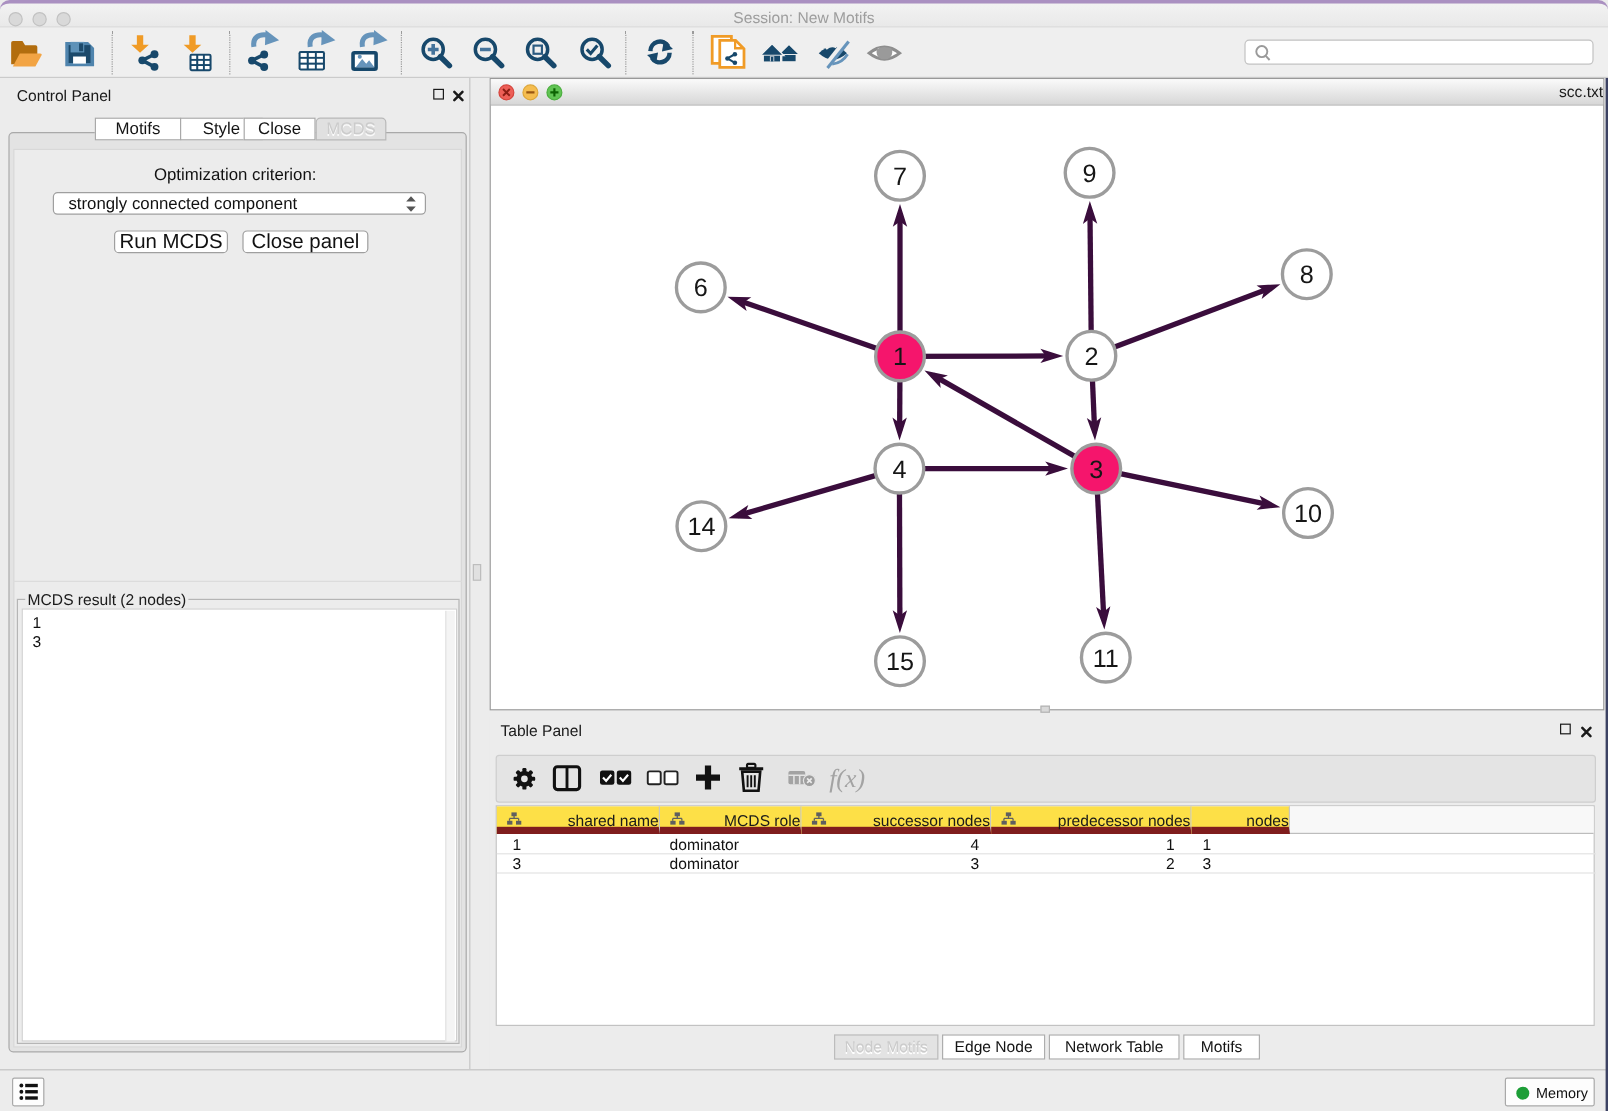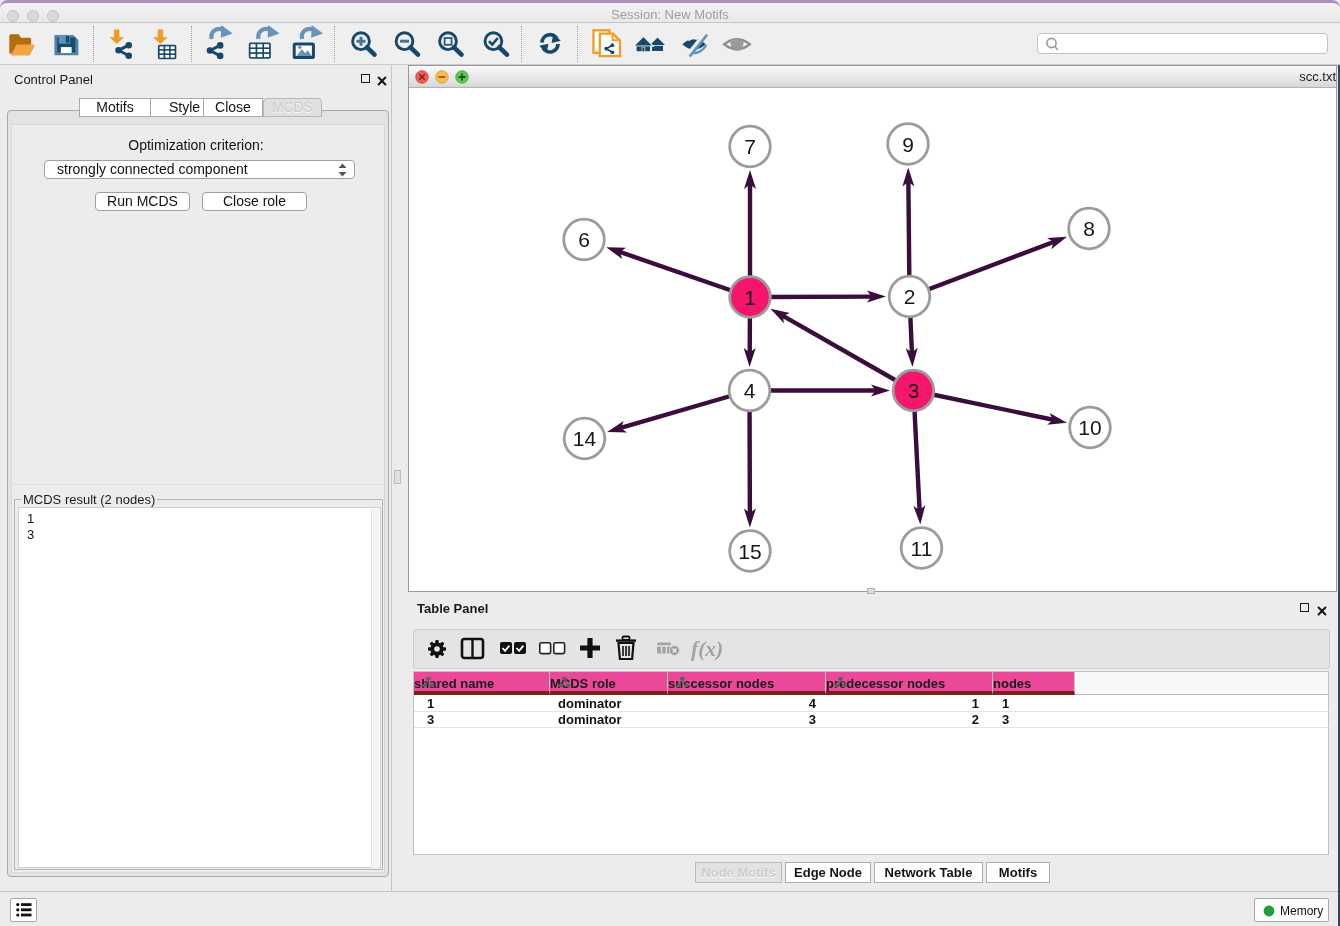--- a/index.html
+++ b/index.html
@@ -33,48 +33,48 @@
 #tabpane { position:absolute; left:7px; top:45px; width:382px; height:767px;
   border:1px solid #a9a9a9; border-radius:4px; background:#e3e3e3; }
 #tabinner { position:absolute; left:3px; top:13px; width:374px; height:749px;
   background:#ececec; border:1px solid #d8d8d8; }
 #optlabel { position:absolute; left:0; top:72px; width:392px; text-align:center;
   font-size:14px; color:#111; }
 #selbox { position:absolute; left:44px; top:95px; width:311px; height:19px; background:#fff;
   border:1px solid #9f9f9f; border-radius:4px; font-size:14px; color:#111;
   line-height:17px; padding-left:12px; }
 .btn { position:absolute; top:127px; height:19px; background:#fff; border:1px solid #9f9f9f;
-  border-radius:4px; font-size:14px; color:#111; text-align:center; line-height:17px; }
+  border-radius:4px; font-size:17px; color:#111; text-align:center; line-height:17px; }
 #fieldset { position:absolute; left:14px; top:434px; width:369px; height:371px;
   border:1px solid #b5b5b5; }
 #legend { position:absolute; left:6px; top:-8px; background:#ececec; padding:0 2px;
   font-size:13px; color:#1a1a1a; }
 #resulttext { position:absolute; left:3px; top:7px; width:363px; height:361px; background:#fff;
   border:1px solid #cfcfcf; font-size:13px; color:#111; line-height:16px; padding:3px 0 0 8px; }
 #resscroll { position:absolute; right:1px; top:1px; width:8px; height:359px;
   background:#f4f4f4; border-left:1px solid #e2e2e2; }
 
 #netwin { position:absolute; left:408px; top:65px; width:929px; height:527px;
   border:1px solid #999; background:#fff; }
 #nettitle { position:absolute; left:0; top:0; width:927px; height:22px;
   background:linear-gradient(#fafafa,#d7d7d7); border-bottom:1px solid #b3b3b3; }
 #nettitle span { position:absolute; width:100%; text-align:right; top:3px;
   font-size:13px; color:#1c1c1c; }
 .graph { position:absolute; left:0; top:22px; }
 #hsplit-handle { position:absolute; left:458px; top:522px; width:8px; height:6px;
   background:#d9d9d9; border:1px solid #b3b3b3; }
 
-#tpanel { position:absolute; left:408px; top:597px; width:930px; height:294px; background:#ececec;font-weight:bold; }
+#tpanel { position:absolute; left:408px; top:597px; width:930px; height:294px; background:#ececec; }
 #ttoolbar { position:absolute; left:5px; top:32px; width:917px; height:40px;
   background:#e4e4e4; border:1px solid #cecece; border-radius:3px; }
 #ttable { position:absolute; left:5px; top:74px; width:916px; height:184px;
   background:#fff; border:1px solid #c2c2c2; }
-.hcell { position:absolute; top:0; height:23px; background:#ec4899;
-  border-right:1px solid #c6c6c6; border-bottom:4px solid #7f1d1d;
-  font-size:13px; color:#1a1a1a; text-align:left; line-height:23px; }
+.hcell { position:absolute; top:0; height:23px; background:#fde047;
+  border-right:1px solid #c6c6c6; border-bottom:6px solid #7f1d1d;
+  font-size:13px; color:#1a1a1a; text-align:right; line-height:23px; }
 .hrest { position:absolute; top:0; height:23px; background:#f8f8f8; border-bottom:1px solid #bdbdbd; }
 .trow { position:absolute; height:16px; font-size:13px; color:#111; line-height:16px; }
 .cell { position:absolute; top:0; height:16px; }
 .rline { position:absolute; left:0; width:916px; height:0; border-top:1px solid #e3e3e3; }
 .btab { position:absolute; top:265px; height:21px; background:#fff; border:1px solid #adadad;
   font-size:13px; color:#141414; text-align:center; line-height:19px; }
 .btabsel { background:#e3e3e3; border:1px solid #bcbcbc; color:#cbcbcb; text-shadow:0 1px 0 #fff; }
 
 #statusbar { position:absolute; left:0; top:891px; width:1340px; height:35px;
   background:#ececec; border-top:1px solid #c3c3c3; }
@@ -218,21 +218,21 @@
 <div class="tab tabsel" style="left:263px;width:59px">MCDS</div>
 <div id="tabpane">
       <div id="tabinner"></div>
     </div>
 <div id="selbox">strongly connected component<svg width="11" height="16" viewBox="0 0 11 16" style="position:absolute;right:6px;top:1px">
         <polygon points="5.5,1.5 9.5,6 1.5,6" fill="#555"></polygon>
         <polygon points="1.5,10 9.5,10 5.5,14.5" fill="#555"></polygon>
       </svg></div>
 <div id="optlabel">Optimization criterion:</div>
 <div class="btn" style="left:95px;width:95px">Run MCDS</div>
-<div class="btn" style="left:202px;width:105px">Close role</div>
+<div class="btn" style="left:202px;width:105px">Close panel</div>
 <div style="position:absolute;left:11px;top:419px;width:374px;border-top:1px solid #dcdcdc"></div>
 <div id="fieldset">
       <div id="legend">MCDS result (2 nodes)</div>
 <div id="resulttext">1<br>3<div id="resscroll"></div></div>
     </div>
 </div>
 <div style="position:absolute;left:394px;top:470px;width:7px;height:14px;background:#e0e0e0;border:1px solid #bdbdbd"></div>
 <div id="netwin">
 <div id="nettitle">
       <svg width="70" height="22" viewBox="0 0 70 22" style="position:absolute;left:3px;top:0">

